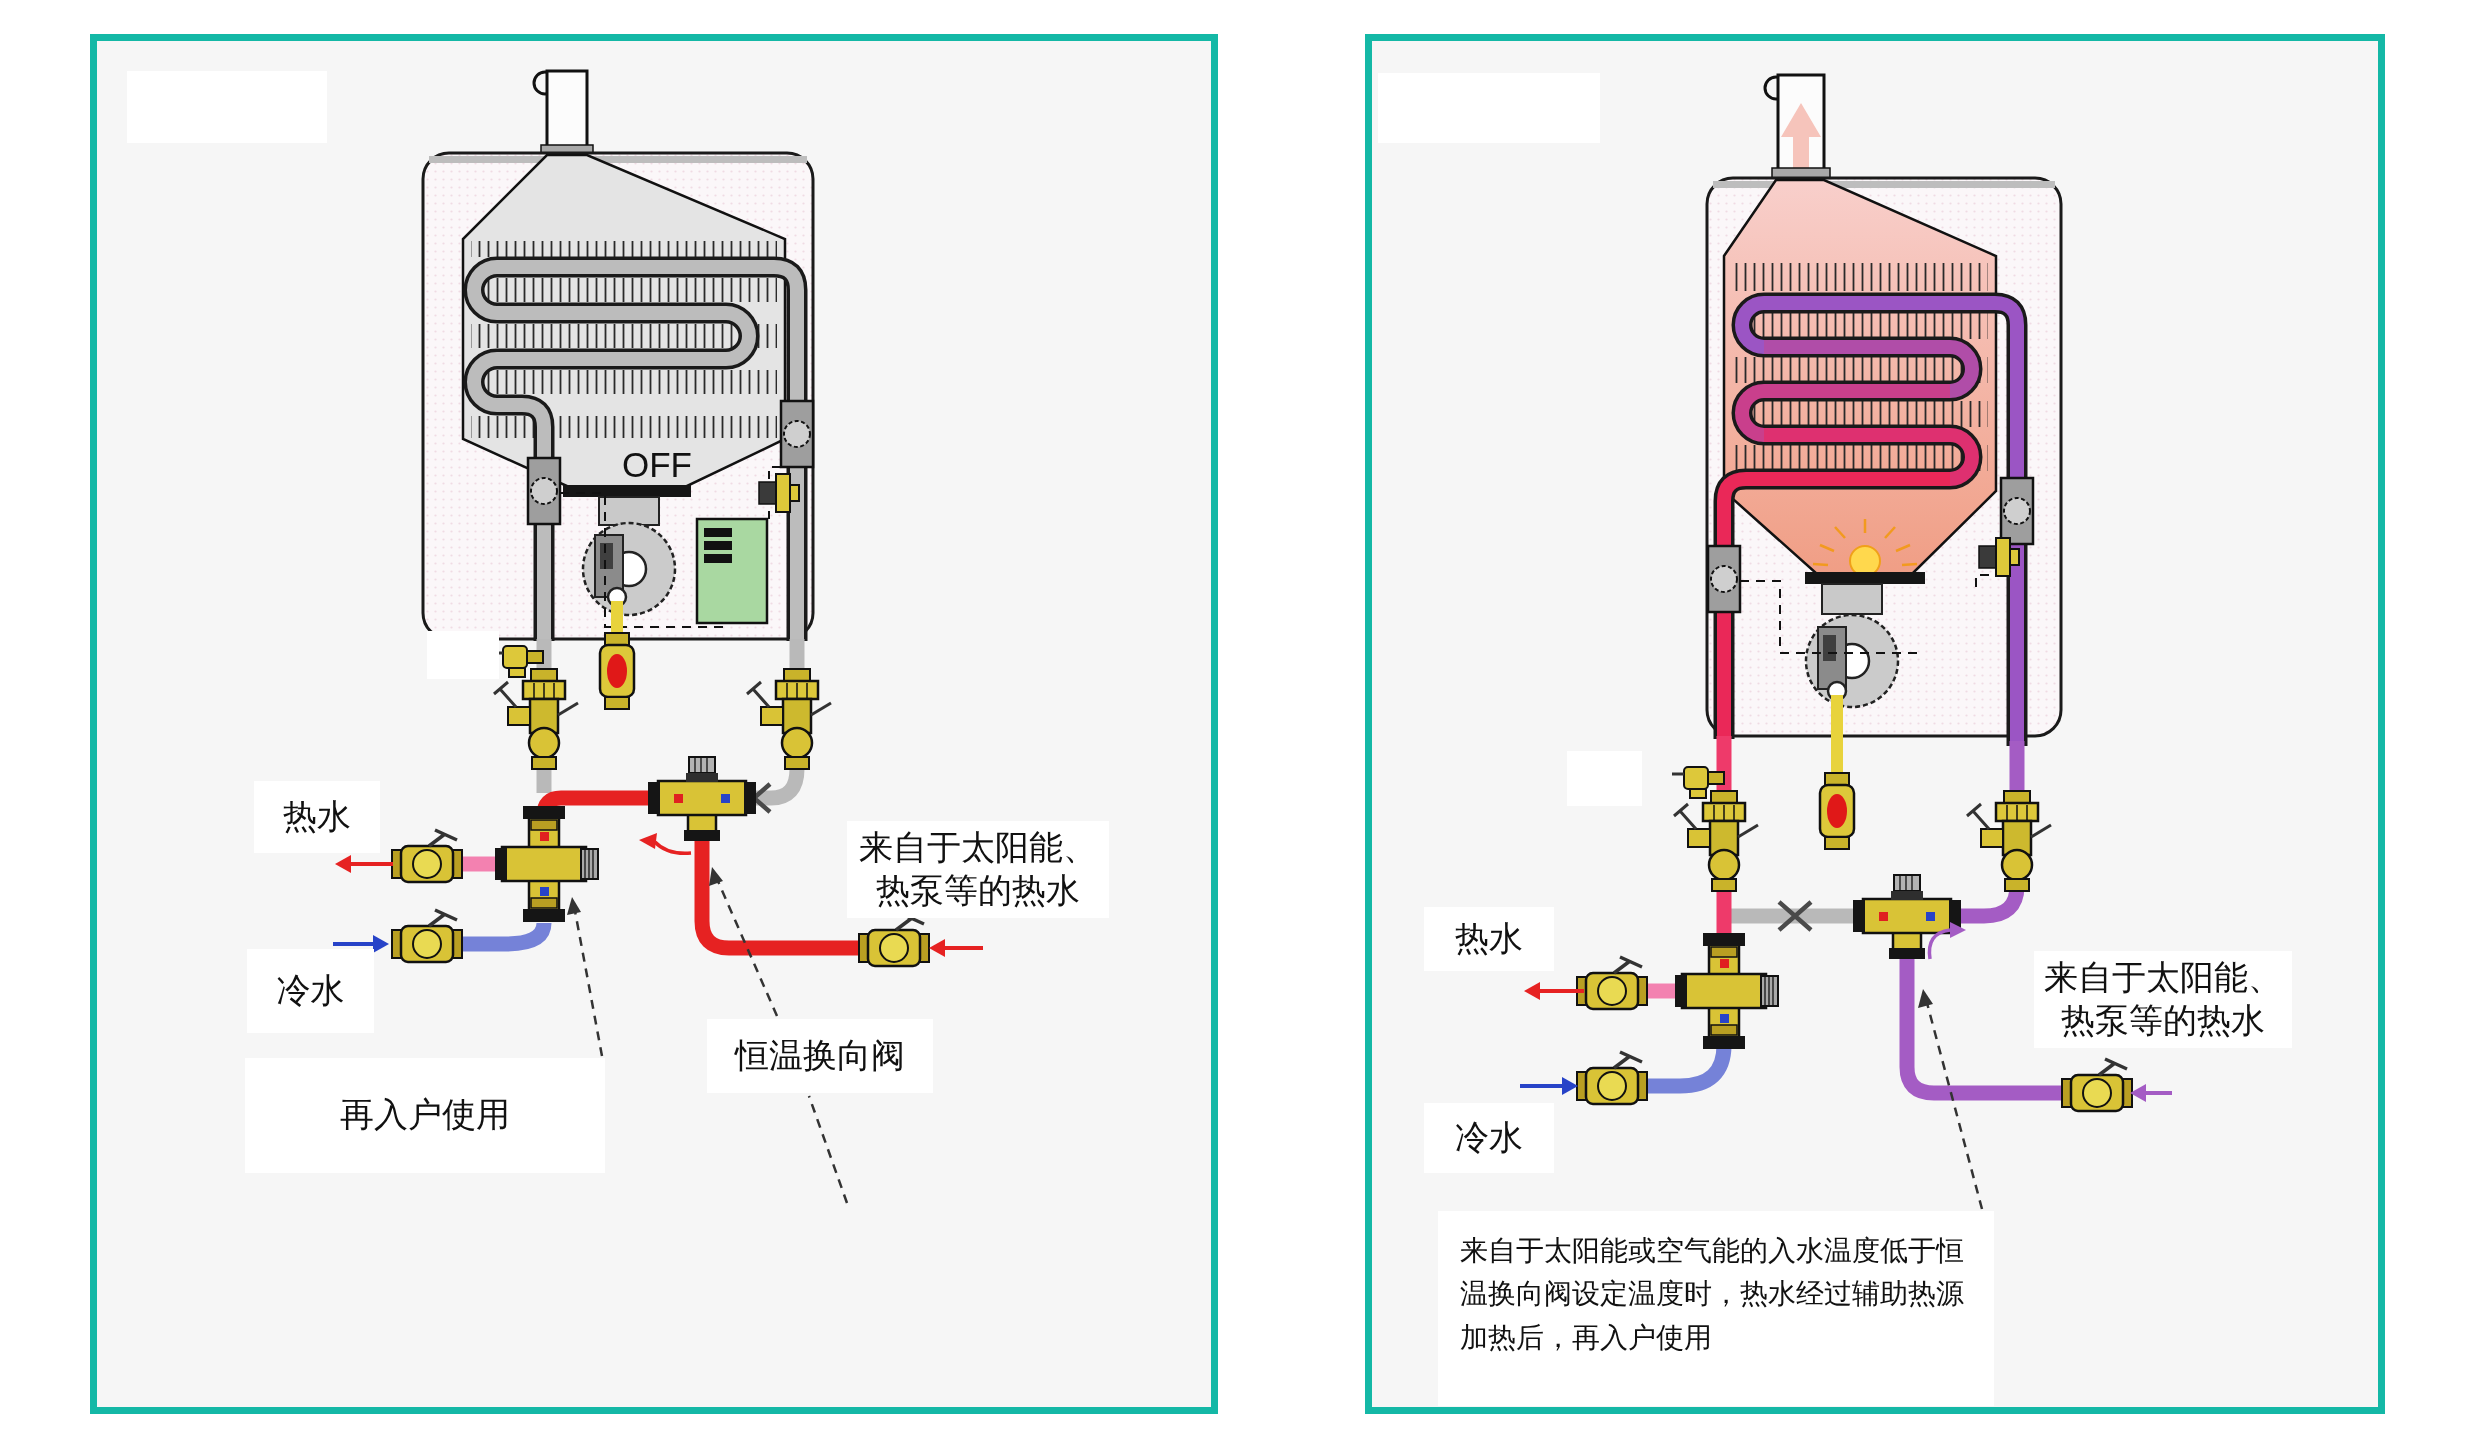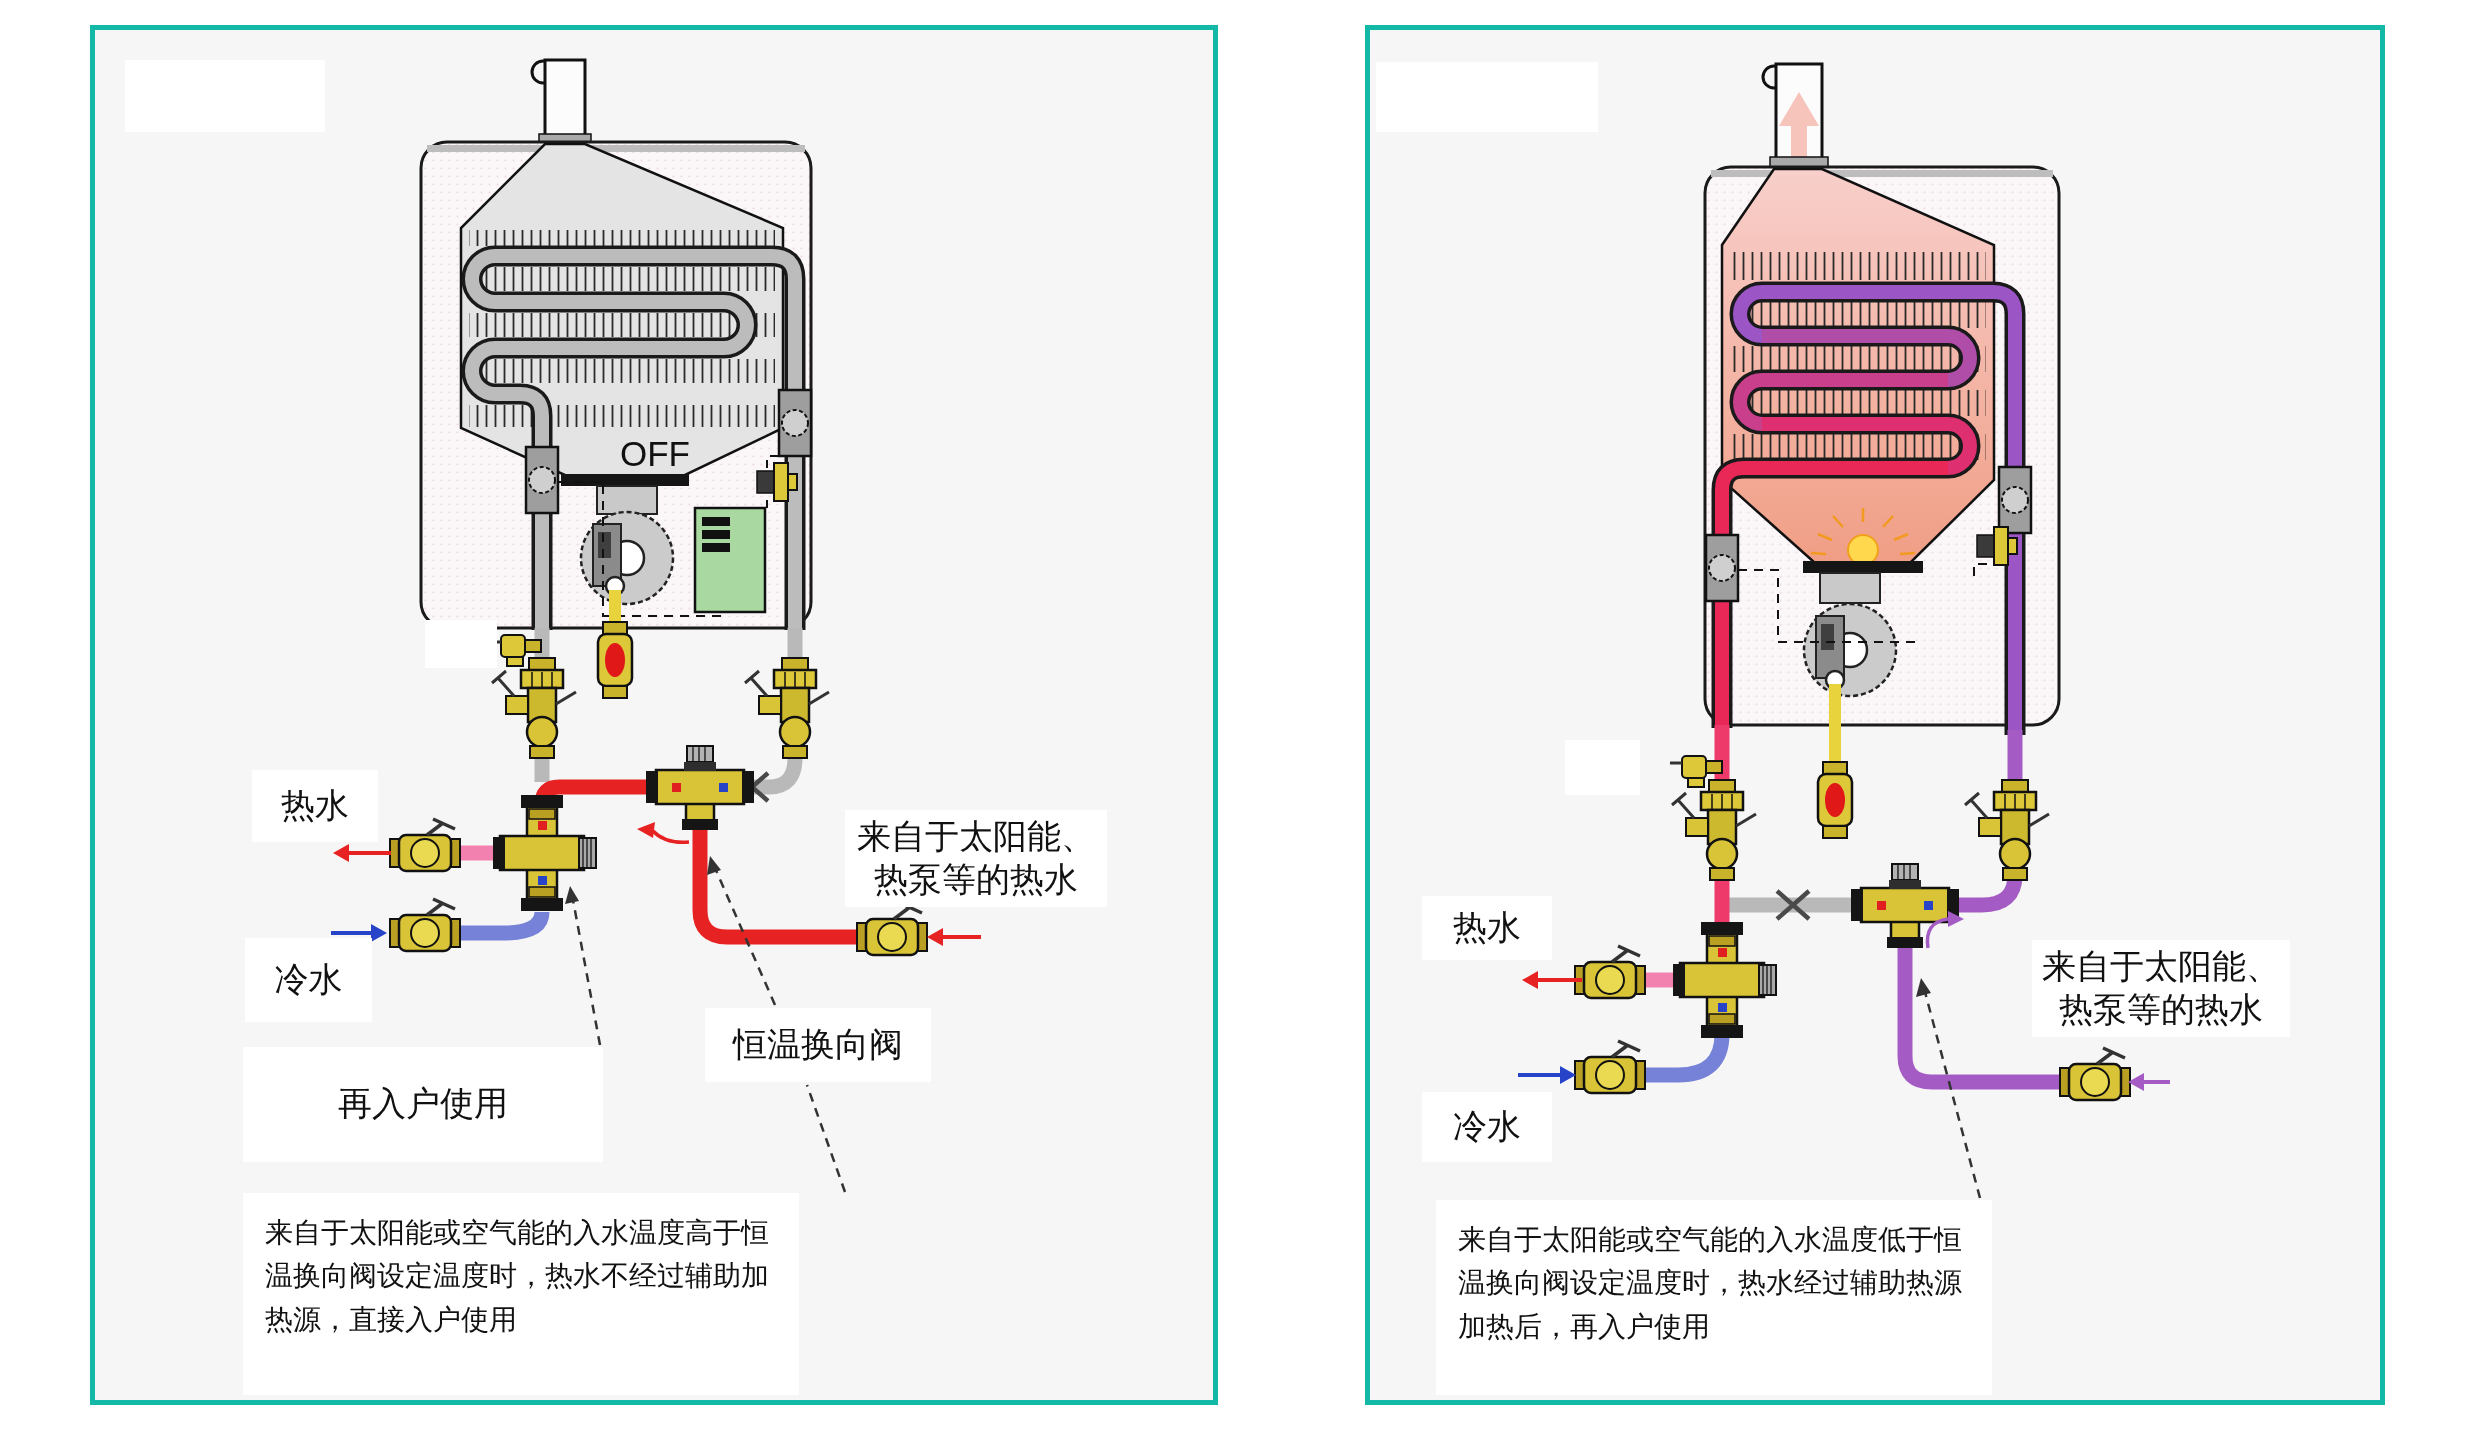--- a/index.html
+++ b/index.html
@@ -1,18 +1,18 @@
 <!DOCTYPE html>
 <html><head>
 <meta charset="utf-8">
 <style>
   html,body{margin:0;padding:0;background:#ffffff;}
   #canvas{position:relative;width:2477px;height:1432px;background:#ffffff;overflow:hidden;
           font-family:"Liberation Serif","DejaVu Serif",serif;}
-  .panel{position:absolute;top:25px;height:1380px;background:#f6f6f6;border:5px solid #14b8a6;box-sizing:border-box;}
+  .panel{position:absolute;top:34px;height:1380px;background:#f6f6f6;border:7px solid #14b8a6;box-sizing:border-box;}
   #panel-left{left:90px;width:1128px;}
   #panel-right{left:1365px;width:1020px;}
   .panel svg{position:absolute;left:0;top:0;}
   .label-box{position:absolute;background:#ffffff;display:flex;flex-direction:column;align-items:center;justify-content:center;color:#111;}
   .lab{font-size:34px;line-height:1.25;white-space:nowrap;}
   .para{position:absolute;background:#ffffff;color:#111;font-size:28px;line-height:1.55;
         padding:18px 22px;box-sizing:border-box;text-align:left;}
   .blank{position:absolute;background:#ffffff;}
 </style>
 </head>
@@ -211,23 +211,20 @@
     <div class="label-box" style="left:750px;top:780px;width:262px;height:97px;">
       <span class="lab">来自于太阳能、</span>
       <span class="lab">热泵等的热水</span>
     </div>
     <div class="label-box" style="left:610px;top:978px;width:226px;height:74px;">
       <span class="lab">恒温换向阀</span>
     </div>
     <div class="label-box" style="left:148px;top:1017px;width:360px;height:115px;">
       <span class="lab">再入户使用</span>
     </div>
-    <div class="para" style="left:148px;top:1163px;width:556px;height:202px;">
-      <span>来自于太阳能或空气能的入水温度高于恒温换向阀设定温度时，热水不经过辅助加热源，直接入户使用</span>
-    </div>
   </div>
 
   <div class="panel" id="panel-right">
     <svg width="1002" height="1362" viewBox="0 0 1002 1362">
 
       <g>
         <circle cx="404" cy="47" r="11" fill="#f6f6f6" stroke="#111" stroke-width="3"></circle>
         <rect x="406" y="34" width="46" height="103" fill="#fcfcfc" stroke="#111" stroke-width="3"></rect>
         <polygon points="429,62 409,96 421,96 421,133 437,133 437,96 449,96" fill="#f6c4bb"></polygon>
         <rect x="400" y="127" width="58" height="10" fill="#a9a9a9" stroke="#111" stroke-width="1.5"></rect>

